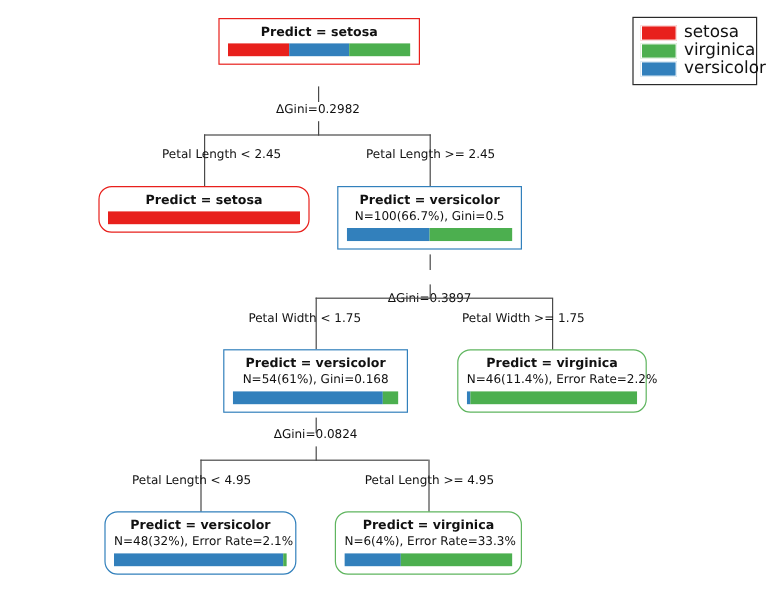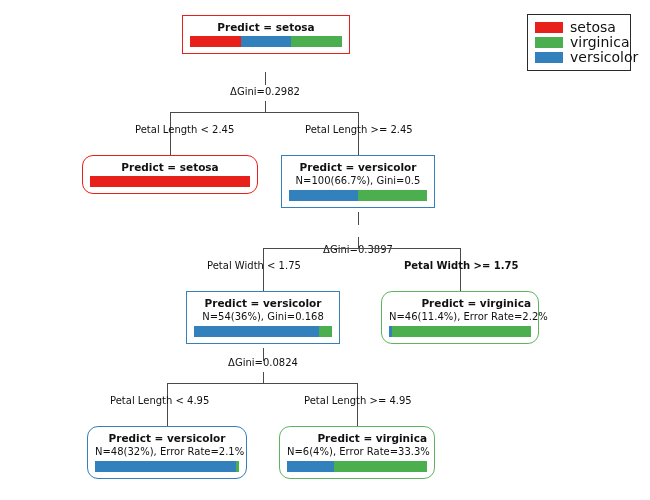--- a/index.html
+++ b/index.html
@@ -38,21 +38,21 @@
     background: #ffffff;
     border: 1.6px solid #888;
     padding: 5px 7px 6px 7px;
     text-align: center;
   }
   .node.leaf { border-radius: 11px; }
   .node.internal { border-radius: 0; }
 
   .node.c-setosa     { border-color: #E8201C; }
   .node.c-versicolor { border-color: #3280BC; text-align: center; }
-  .node.c-virginica  { border-color: #5FB55F; text-align: right; }
+  .node.c-virginica  { border-color: #5FB55F; }
 
   .node-title {
     font-size: 10.5px;
     font-weight: bold;
     line-height: 13px;
     white-space: nowrap;
     color: #111;
   }
   .node-stats {
     font-size: 10px;
@@ -162,25 +162,25 @@
     </div>
   </div>
 
   <div class="line v" style="left:358px; top:212px; height:13px;"></div>
   <div class="gini-label" style="left:308px; top:222px; width:100px;margin-top:22px;">ΔGini=0.3897</div>
   <div class="line v" style="left:358px; top:237px; height:12px;"></div>
   <div class="line h" style="left:263px; top:248px; width:197px;"></div>
   <div class="line v" style="left:263px; top:248px; height:46px;"></div>
   <div class="line v" style="left:460px; top:248px; height:46px;"></div>
   <div class="edge-label" style="left:207px; top:260px;">Petal Width &lt; 1.75</div>
-  <div class="edge-label" style="left:404px; top:260px;font-weight:bold;">Petal Width &gt;= 1.75</div>
+  <div class="edge-label" style="left:385px; top:260px;">Petal Width &gt;= 1.75</div>
 
   <div class="node internal c-versicolor" style="left:186px; top:291px; width:154px;">
     <div class="node-title">Predict = versicolor</div>
-    <div class="node-stats">N=54(36%), Gini=0.168</div>
+    <div class="node-stats">N=54(61%), Gini=0.168</div>
     <div class="node-bar">
       <div class="seg versicolor" style="width:90.7%"></div>
       <div class="seg virginica" style="width:9.3%"></div>
     </div>
   </div>
 
   <div class="node leaf c-virginica" style="left:381px; top:291px; width:158px;">
     <div class="node-title">Predict = virginica</div>
     <div class="node-stats">N=46(11.4%), Error Rate=2.2%</div>
     <div class="node-bar">

